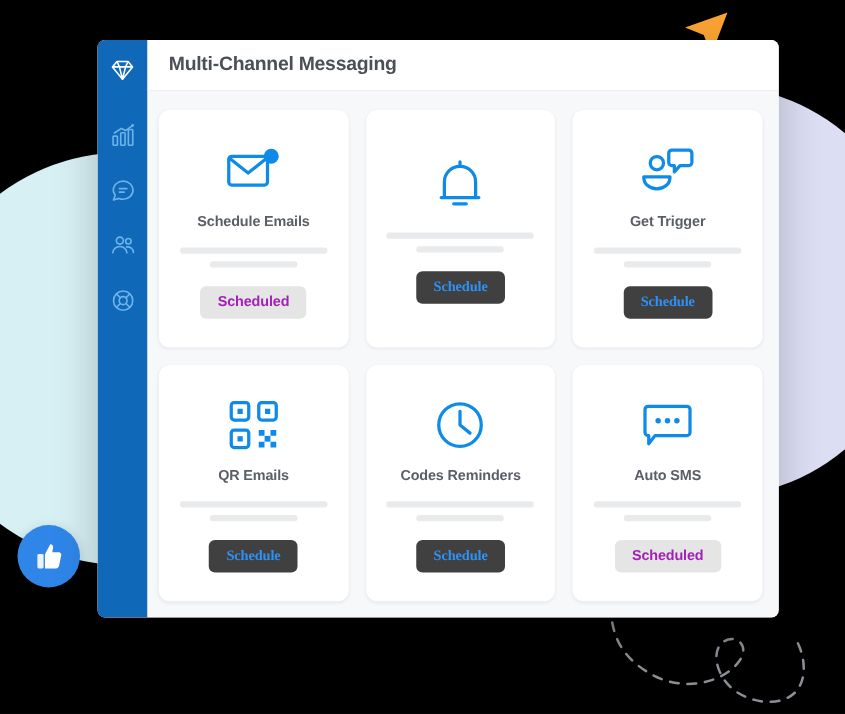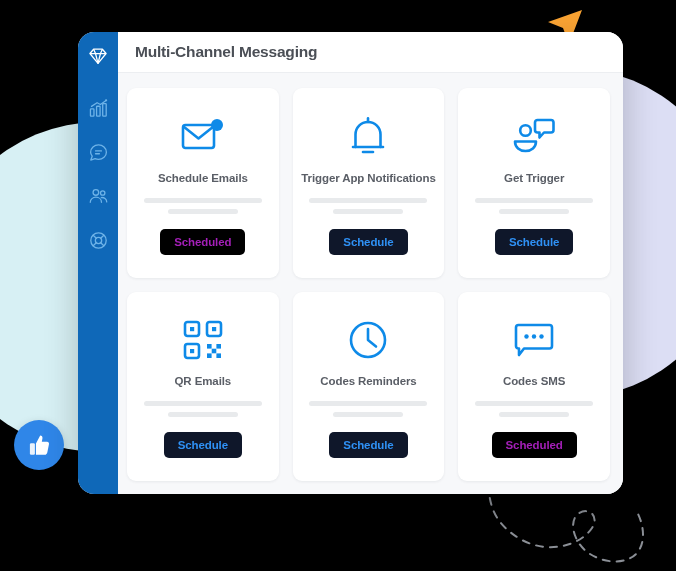--- a/index.html
+++ b/index.html
@@ -36,21 +36,21 @@
   }
 
   
   .cursor-arrow { position: absolute; left: 545px; top: 8px; width: 40px; height: 42px; }
 
   
   .window {
     position: absolute; left: 78px; top: 32px;
     width: 545px; height: 462px;
     background: #f7f8fa;
-    border-radius: 16px;
+    border-radius: 6px;
     box-shadow: 0 14px 34px rgba(0,0,0,.22);
     display: flex; overflow: hidden;
   }
 
   
   .sidebar {
     width: 40px; flex: 0 0 40px;
     background: #0f68b8;
     display: flex; flex-direction: column; align-items: center;
     padding-top: 12px; gap: 20px;
@@ -111,22 +111,22 @@
     border-radius: 3px; background: #e8eaec;
   }
   .badge {
     margin-top: 15px;
     padding: 7px 14px;
     border-radius: 5px;
     font-size: 11.5px; font-weight: bold;
     letter-spacing: -0.1px;
     white-space: nowrap;
   }
-  .badge.scheduled { background: #000000; color: #a41fb8; }
-  .badge.schedule  { background: #0f172a; color: #2f91f5; }
+  .badge.scheduled { background: #e5e5e5; color: #a41fb8; }
+  .badge.schedule  { background: #404040; color: #2f91f5; font-family: Liberation Serif, serif; }
 </style>
 </head>
 <body>
 
 <div id="stage">
 
   <div class="blob-left"></div>
   <div class="blob-right"></div>
 
   <svg class="dashed-path" viewBox="0 0 246 101">
@@ -230,21 +230,20 @@
           <div class="card-icon">
             <svg width="40" height="44" viewBox="0 0 40 44">
               <g fill="none" stroke="#0e8ae8" stroke-width="2.6" stroke-linecap="round" stroke-linejoin="round">
                 <path d="M7.5,32 L7.5,19.5 C7.5,12.6 13,7 20,7 C27,7 32.5,12.6 32.5,19.5 L32.5,32"></path>
                 <path d="M5,32 L35,32"></path>
                 <path d="M20,7 L20,3.4"></path>
                 <path d="M15,37 L25,37"></path>
               </g>
             </svg>
           </div>
-          <div class="card-title">Trigger App Notifications</div>
           <div class="bar-wide"></div>
           <div class="bar-narrow"></div>
           <div class="badge schedule">Schedule</div>
         </div>
 
         <div class="card">
           <div class="card-icon">
             <svg width="46" height="42" viewBox="0 0 46 42">
               <g fill="none" stroke="#0e8ae8" stroke-width="2.6" stroke-linecap="round" stroke-linejoin="round">
                 <circle cx="14.5" cy="14.5" r="5.3"></circle>
@@ -306,21 +305,21 @@
               <g fill="none" stroke="#0e8ae8" stroke-width="2.6" stroke-linecap="round" stroke-linejoin="round">
                 <path d="M5.5,5 L36.5,5 C37.9,5 39,6.1 39,7.5 L39,26 C39,27.4 37.9,28.5 36.5,28.5 L11,28.5 L6,35 L6,28.5 L5.5,28.5 C4.1,28.5 3,27.4 3,26 L3,7.5 C3,6.1 4.1,5 5.5,5 Z"></path>
               </g>
               <g fill="#0e8ae8">
                 <circle cx="13.5" cy="16.5" r="2.2"></circle>
                 <circle cx="21" cy="16.5" r="2.2"></circle>
                 <circle cx="28.5" cy="16.5" r="2.2"></circle>
               </g>
             </svg>
           </div>
-          <div class="card-title">Codes SMS</div>
+          <div class="card-title">Auto SMS</div>
           <div class="bar-wide"></div>
           <div class="bar-narrow"></div>
           <div class="badge scheduled">Scheduled</div>
         </div>
 
       </section>
     </div>
   </div>
 </div>
 

